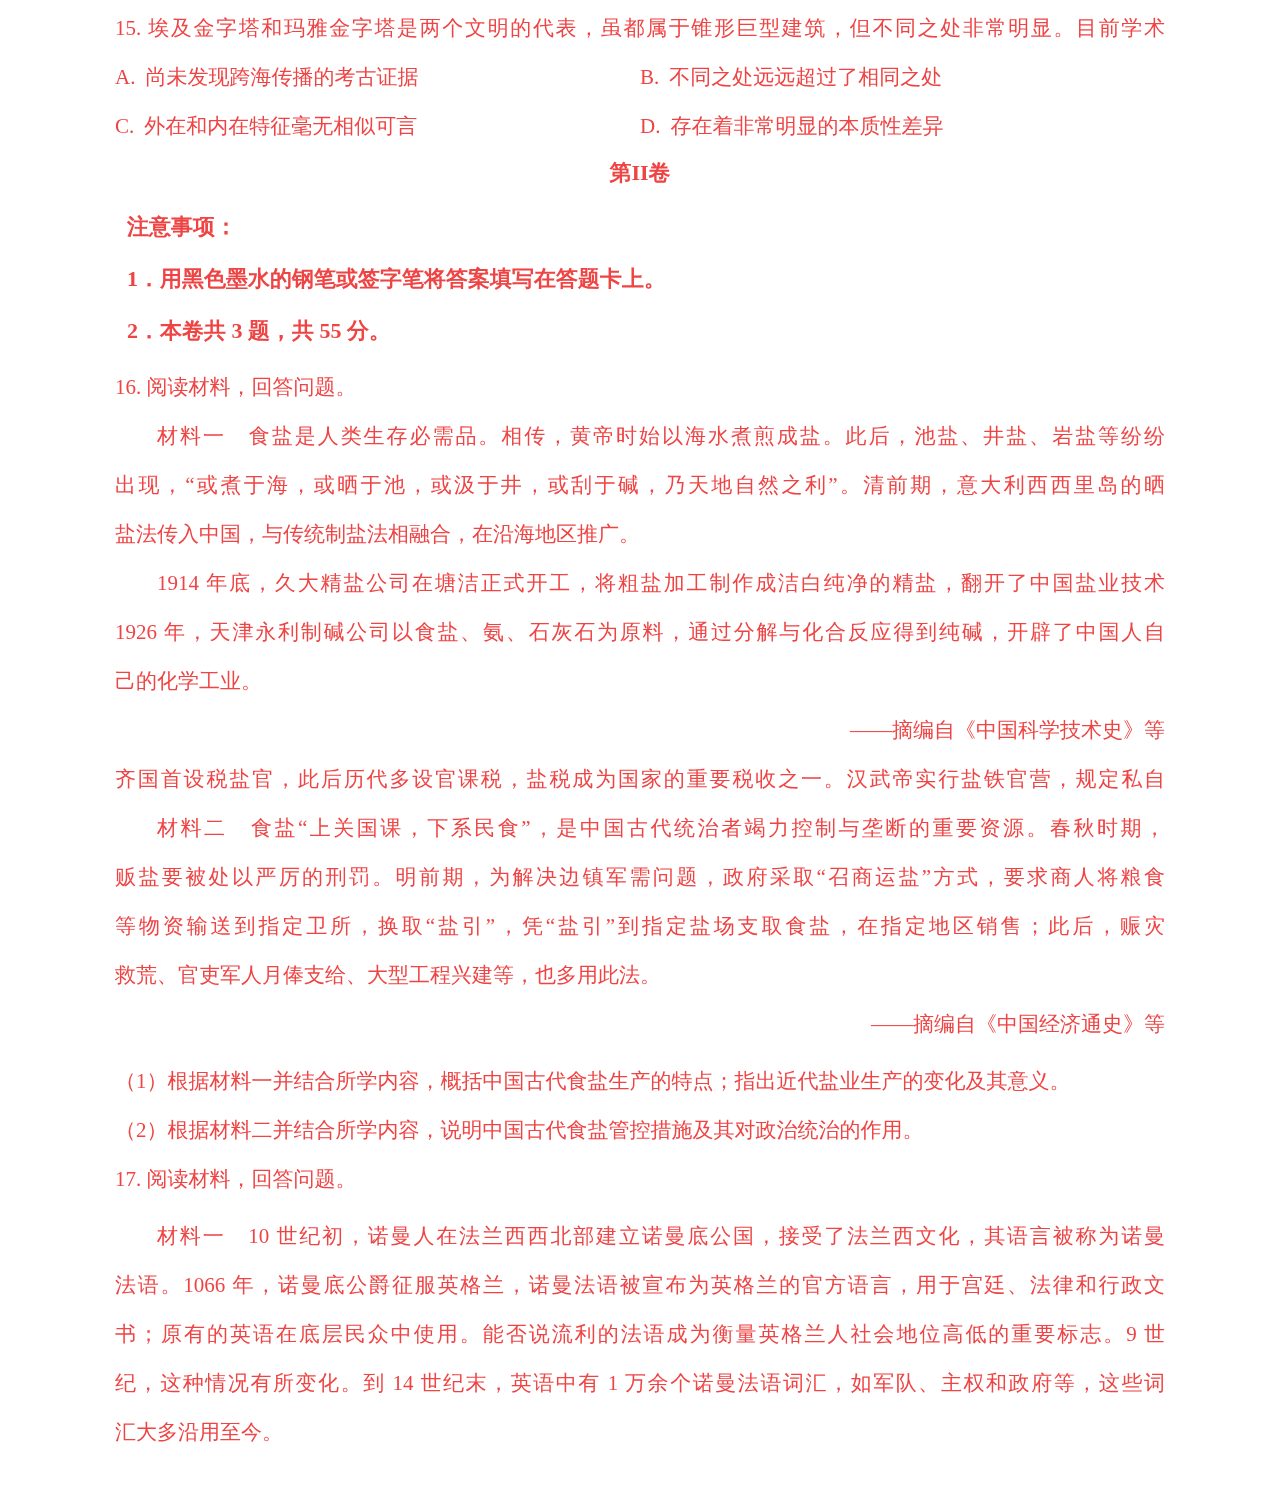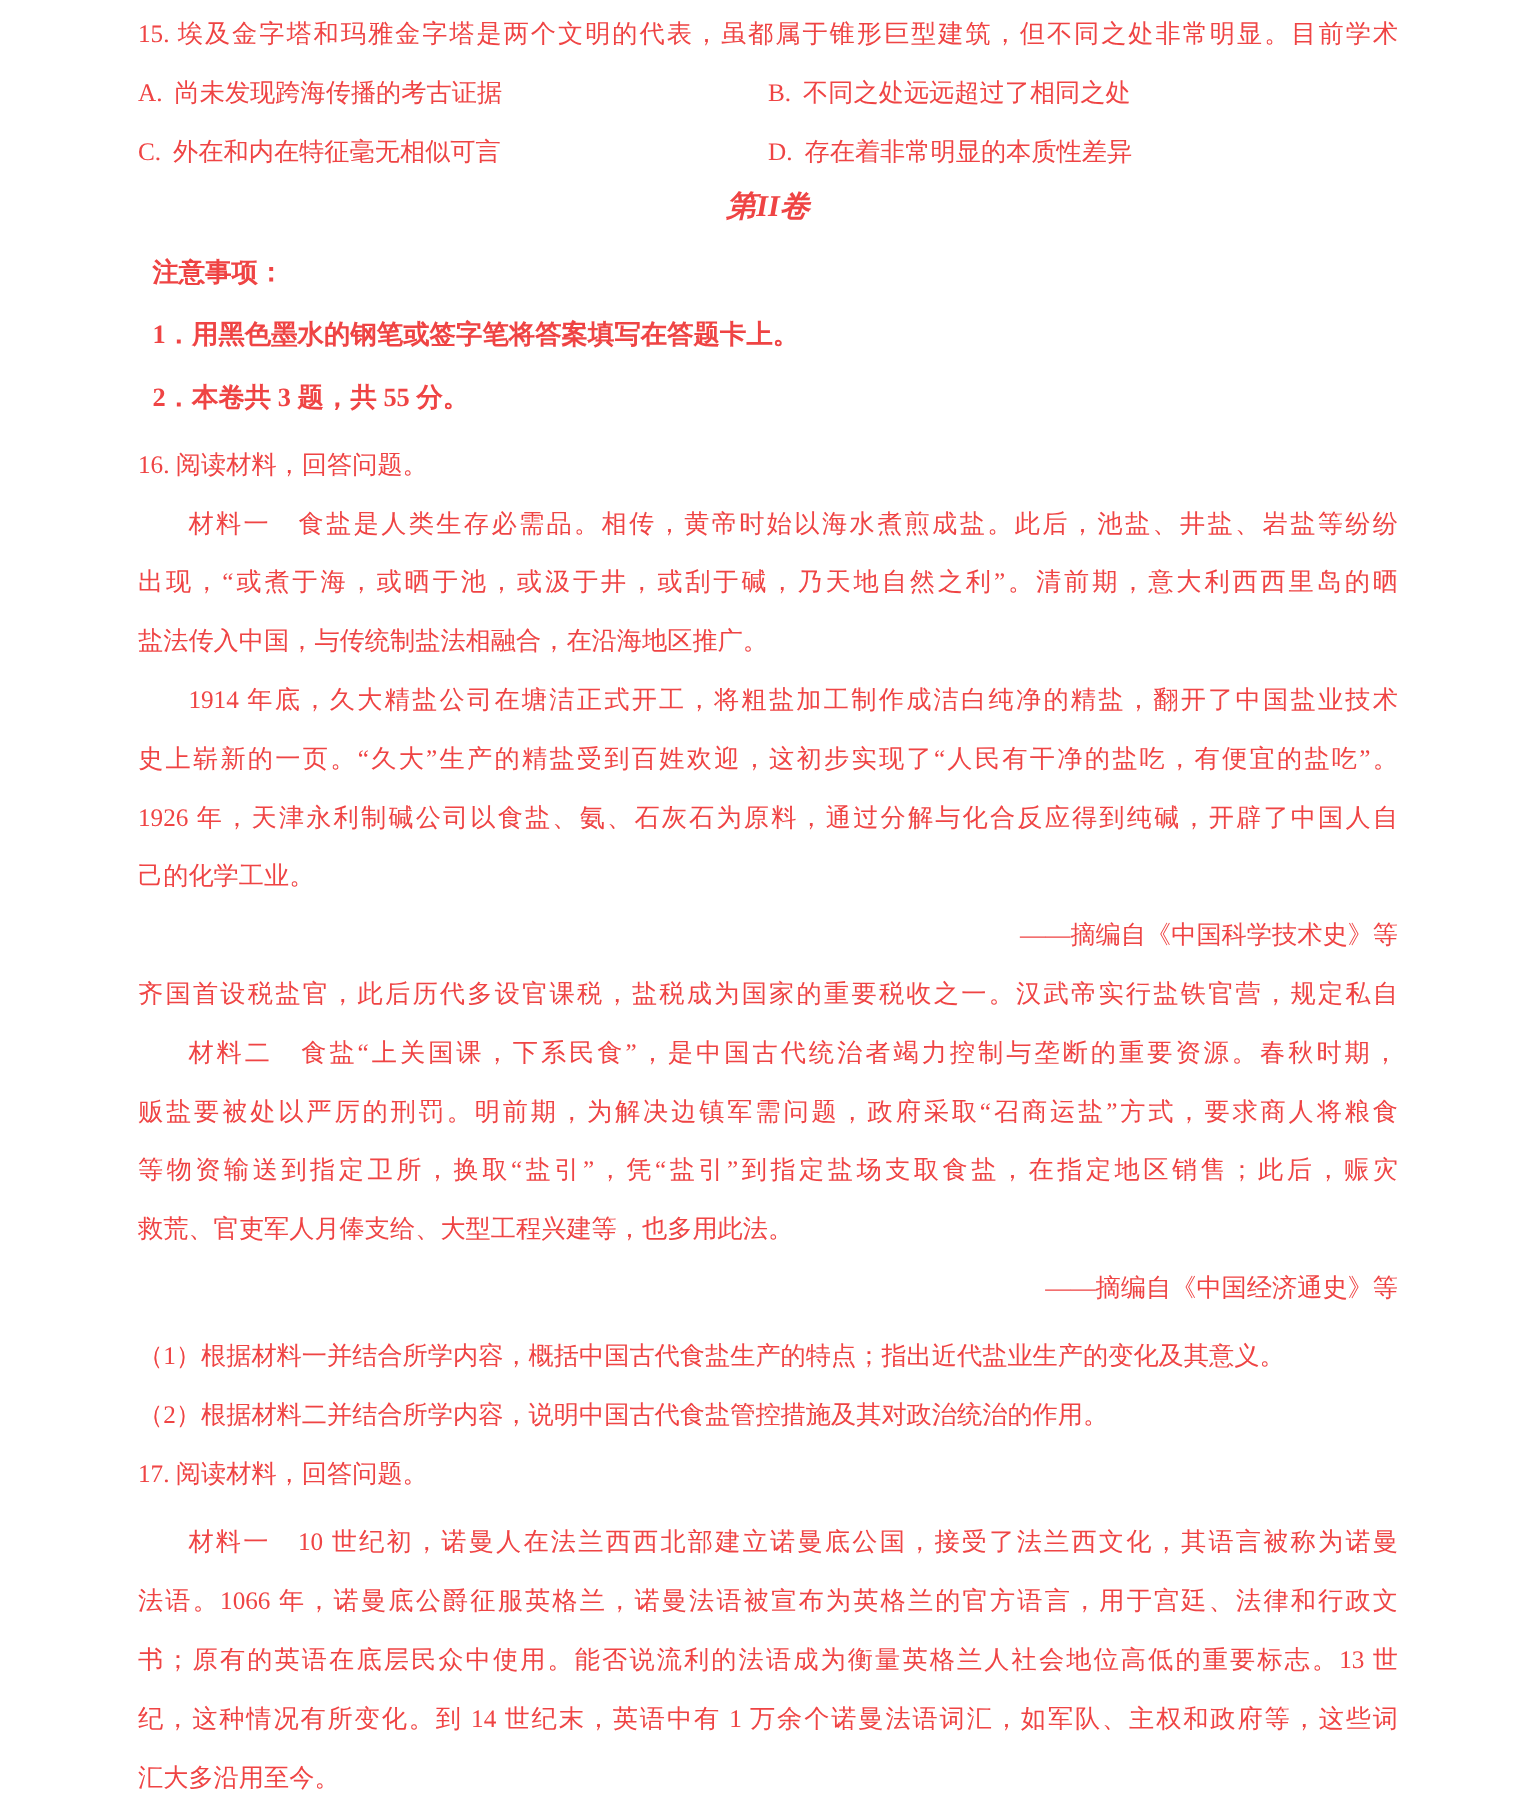--- a/index.html
+++ b/index.html
@@ -46,23 +46,22 @@
   .option {
     line-height: 49px;
   }
   .option .opt-label {
     margin-right: 10px;
   }
   .part-title {
     margin: 0;
     line-height: 44px;
     text-align: center;
-    font-size: 25px;
+    font-size: 22px;
     font-weight: bold;
-    font-style: italic;
   }
   .notice p {
     margin: 12px;
     line-height: 40px;
     font-size: 22px;
     font-weight: bold;
   }
   .source {
     line-height: 49px;
     text-align: right;
@@ -116,21 +115,20 @@
     <p class="plain">16. 阅读材料，回答问题。</p>
 
     <div class="material-block">
       <div class="tline indent">材料一　食盐是人类生存必需品。相传，黄帝时始以海水煮煎成盐。此后，池盐、井盐、岩盐等纷纷</div>
       <div class="tline">出现，“或煮于海，或晒于池，或汲于井，或刮于碱，乃天地自然之利”。清前期，意大利西西里岛的晒</div>
       <div class="tline last">盐法传入中国，与传统制盐法相融合，在沿海地区推广。</div>
     </div>
 
     <div class="material-block">
       <div class="tline indent">1914 年底，久大精盐公司在塘洁正式开工，将粗盐加工制作成洁白纯净的精盐，翻开了中国盐业技术</div>
-      <div class="tline">史上崭新的一页。“久大”生产的精盐受到百姓欢迎，这初步实现了“人民有干净的盐吃，有便宜的盐吃”。</div>
       <div class="tline">1926 年，天津永利制碱公司以食盐、氨、石灰石为原料，通过分解与化合反应得到纯碱，开辟了中国人自</div>
       <div class="tline last">己的化学工业。</div>
     </div>
 
     <p class="source">——摘编自《中国科学技术史》等</p>
 
     <div class="material-block">
       <div class="tline">齐国首设税盐官，此后历代多设官课税，盐税成为国家的重要税收之一。汉武帝实行盐铁官营，规定私自</div>
       <div class="tline indent">材料二　食盐“上关国课，下系民食”，是中国古代统治者竭力控制与垄断的重要资源。春秋时期，</div>
       <div class="tline">贩盐要被处以严厉的刑罚。明前期，为解决边镇军需问题，政府采取“召商运盐”方式，要求商人将粮食</div>
@@ -145,19 +143,19 @@
       <p class="subq">（2）根据材料二并结合所学内容，说明中国古代食盐管控措施及其对政治统治的作用。</p>
     </div>
   </section>
 
   <section>
     <p class="plain">17. 阅读材料，回答问题。</p>
 
     <div class="material-block gap-top">
       <div class="tline indent">材料一　10 世纪初，诺曼人在法兰西西北部建立诺曼底公国，接受了法兰西文化，其语言被称为诺曼</div>
       <div class="tline">法语。1066 年，诺曼底公爵征服英格兰，诺曼法语被宣布为英格兰的官方语言，用于宫廷、法律和行政文</div>
-      <div class="tline">书；原有的英语在底层民众中使用。能否说流利的法语成为衡量英格兰人社会地位高低的重要标志。13 世</div>
+      <div class="tline">书；原有的英语在底层民众中使用。能否说流利的法语成为衡量英格兰人社会地位高低的重要标志。9 世</div>
       <div class="tline">纪，这种情况有所变化。到 14 世纪末，英语中有 1 万余个诺曼法语词汇，如军队、主权和政府等，这些词</div>
       <div class="tline last">汇大多沿用至今。</div>
     </div>
   </section>
 
 </div>
 
 </body></html>

